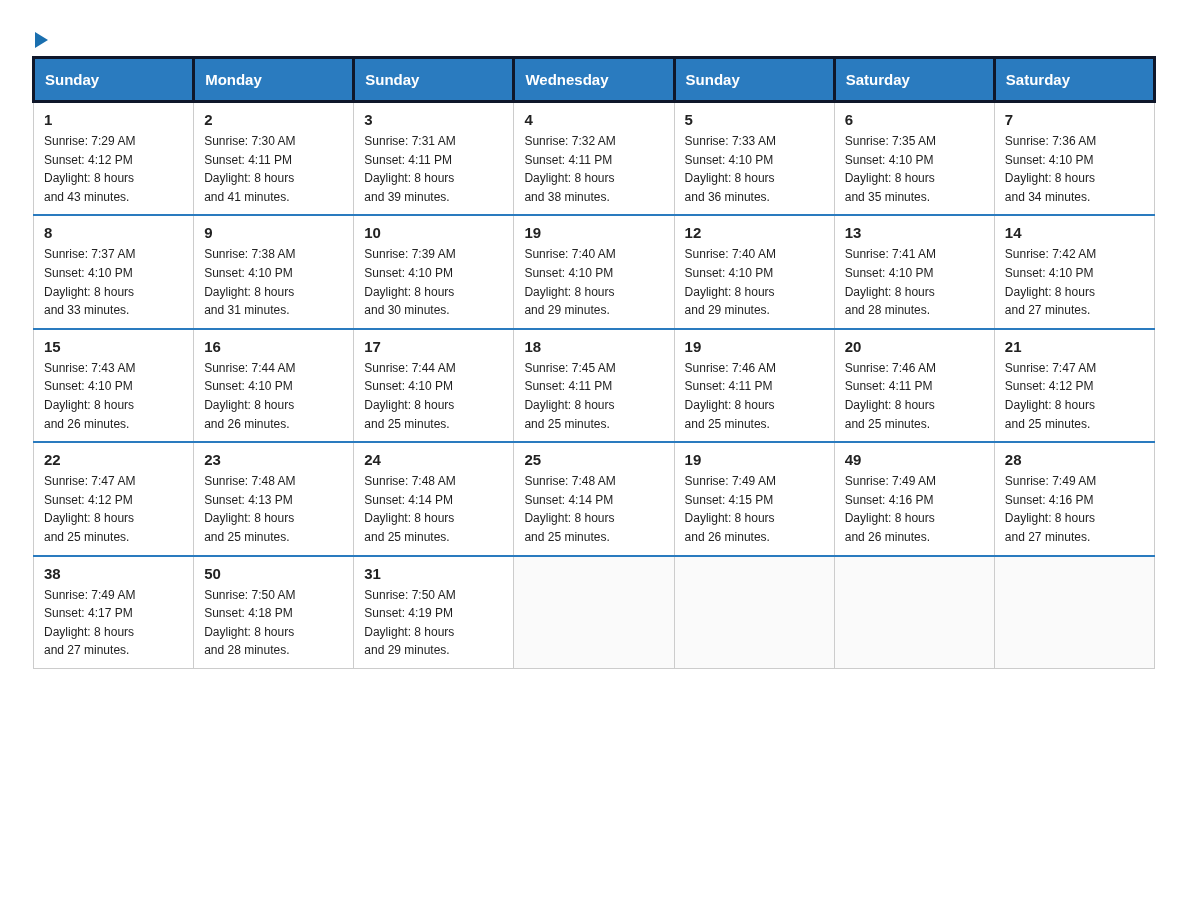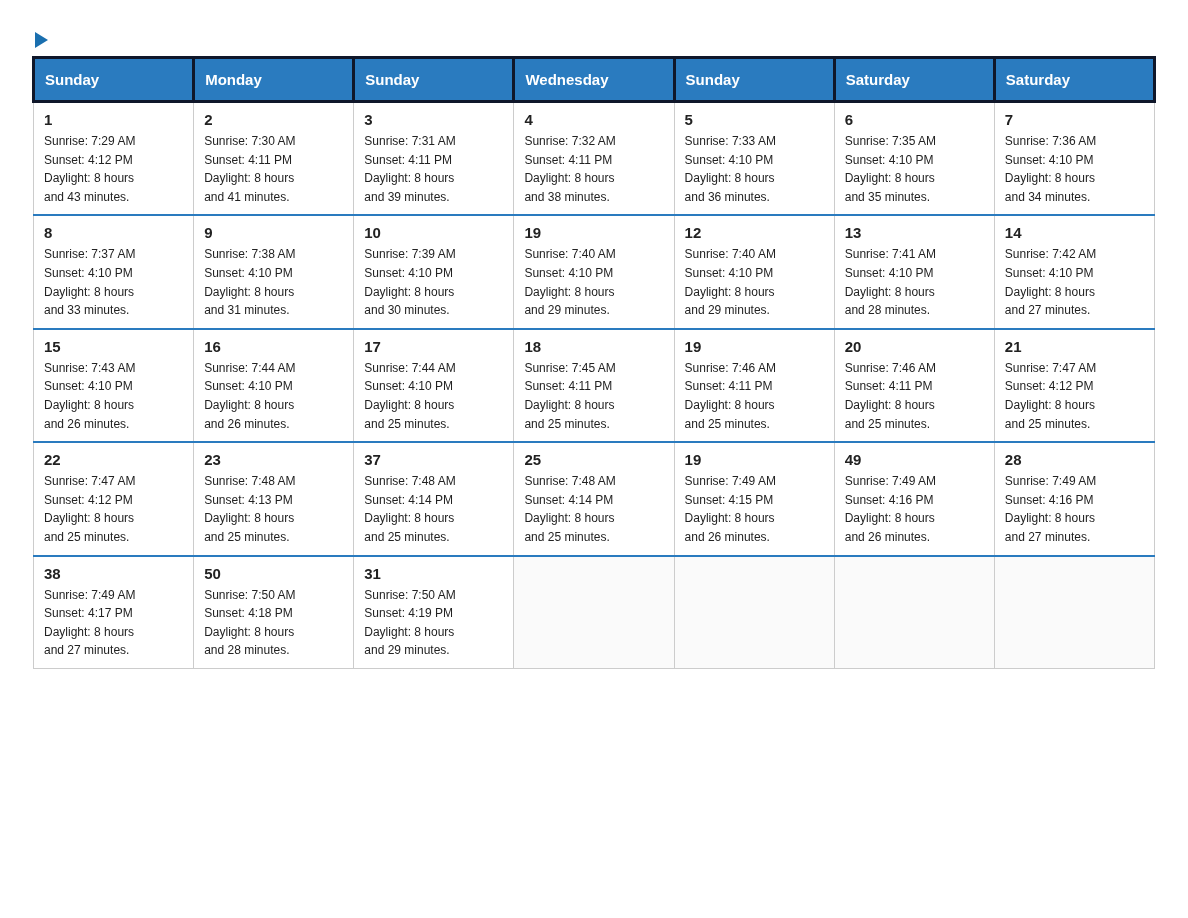--- a/index.html
+++ b/index.html
@@ -222,21 +222,21 @@
       <tr>
         <td>
         <span class="day-number">22</span>
         <span class="day-info">Sunrise: 7:47 AM<br>Sunset: 4:12 PM<br>Daylight: 8 hours<br>and 25 minutes.</span>
       </td>
         <td>
         <span class="day-number">23</span>
         <span class="day-info">Sunrise: 7:48 AM<br>Sunset: 4:13 PM<br>Daylight: 8 hours<br>and 25 minutes.</span>
       </td>
         <td>
-        <span class="day-number">37</span>
+        <span class="day-number">24</span>
         <span class="day-info">Sunrise: 7:48 AM<br>Sunset: 4:14 PM<br>Daylight: 8 hours<br>and 25 minutes.</span>
       </td>
         <td>
         <span class="day-number">25</span>
         <span class="day-info">Sunrise: 7:48 AM<br>Sunset: 4:14 PM<br>Daylight: 8 hours<br>and 25 minutes.</span>
       </td>
         <td>
         <span class="day-number">19</span>
         <span class="day-info">Sunrise: 7:49 AM<br>Sunset: 4:15 PM<br>Daylight: 8 hours<br>and 26 minutes.</span>
       </td>

